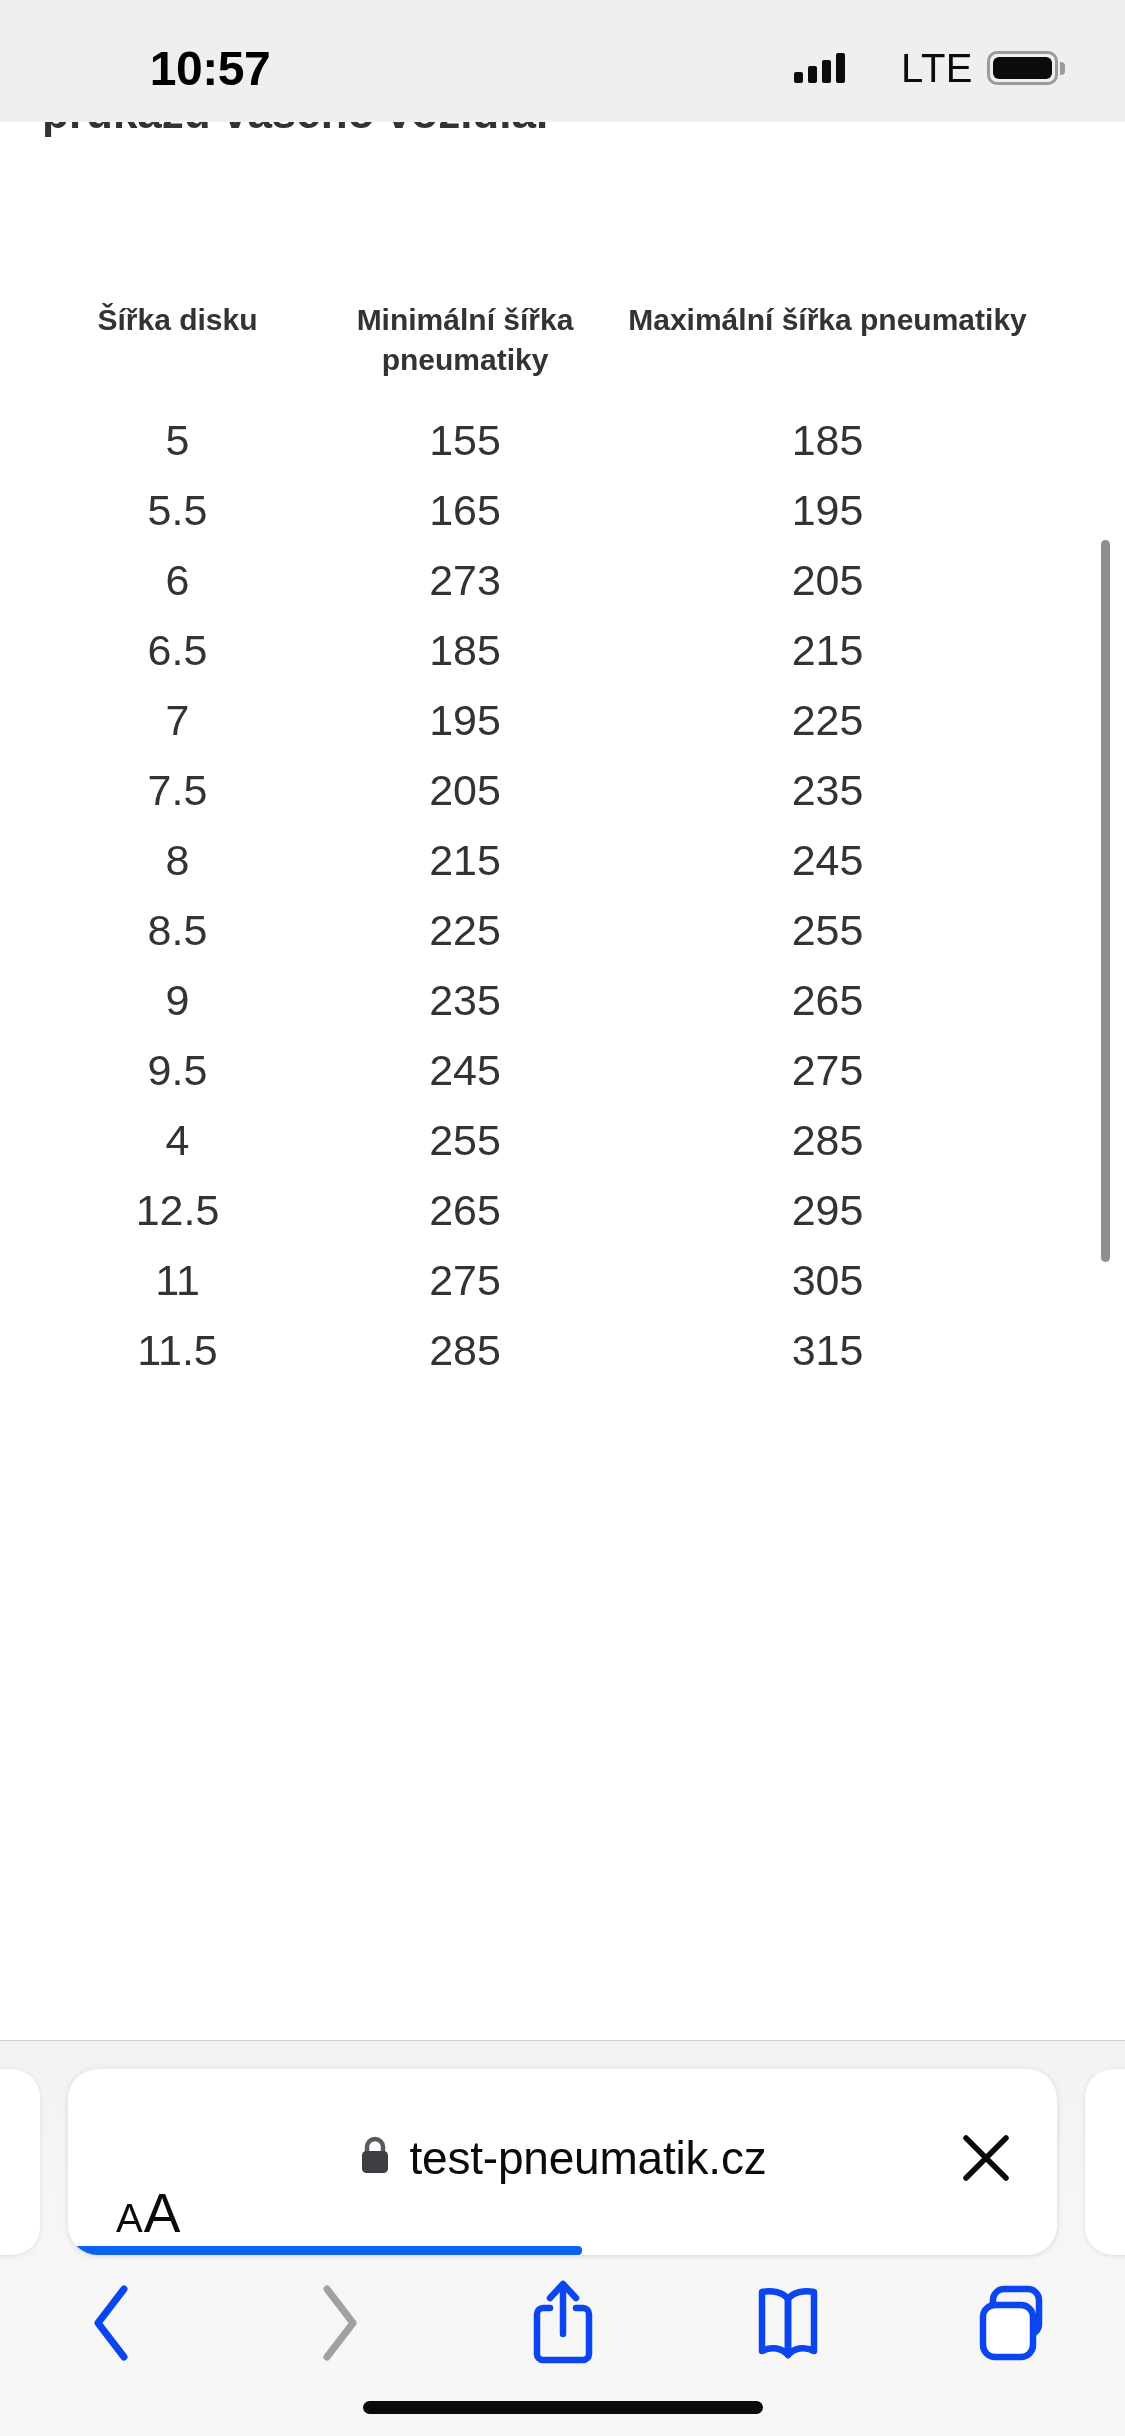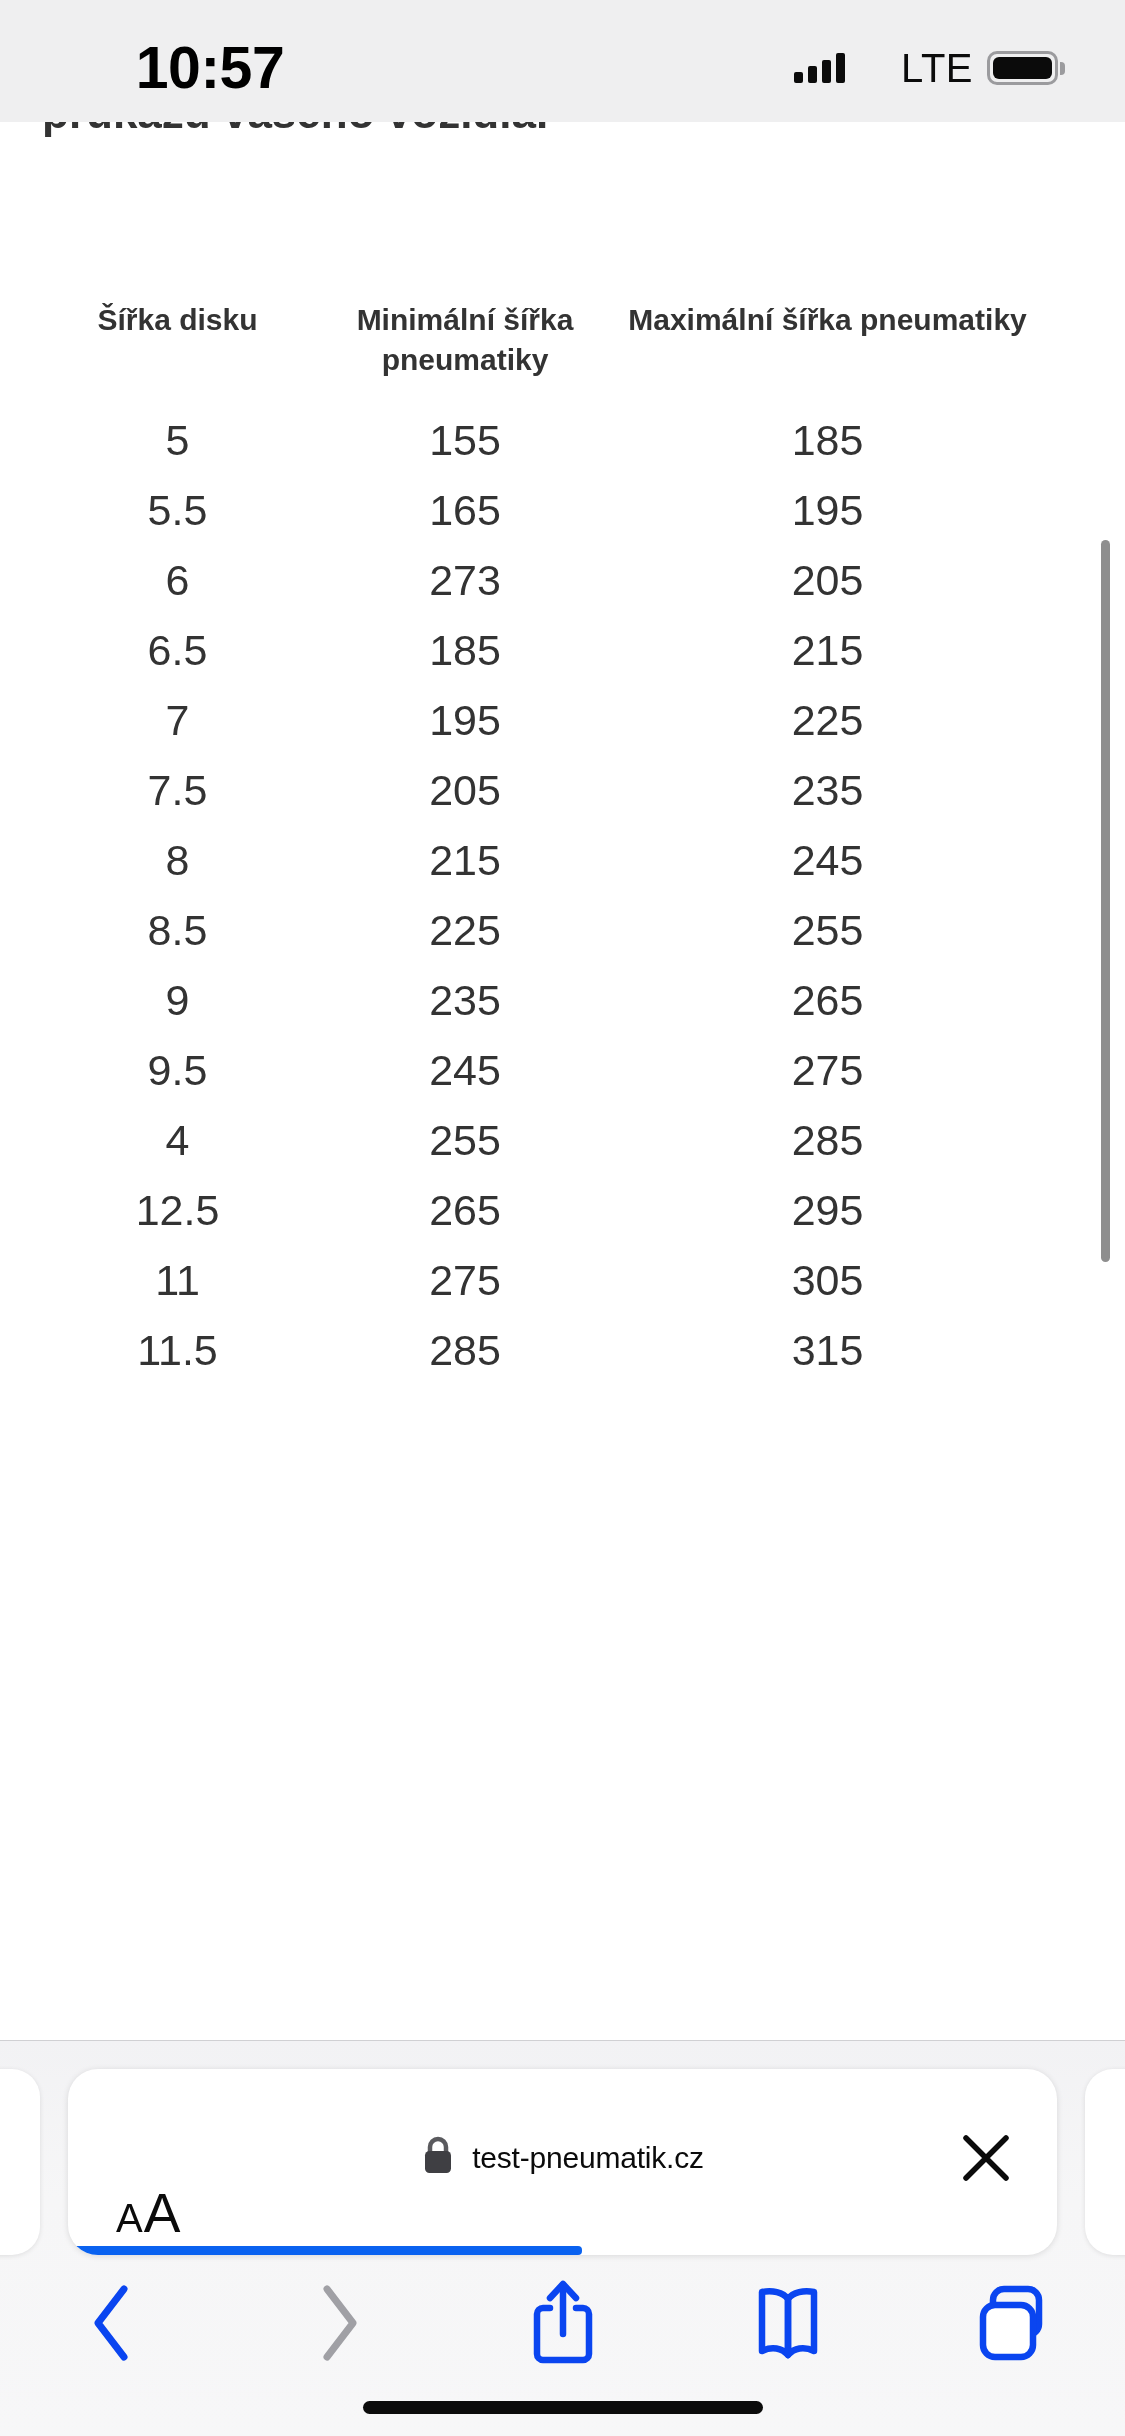--- a/index.html
+++ b/index.html
@@ -13,21 +13,21 @@
 
   
   #status-bar {
     position:absolute; left:0; top:0; width:1125px; height:122px;
     background:#efeff0;
     z-index:30;
   }
   #status-time {
     position:absolute; left:0; top:0; width:420px; height:122px;
     display:flex; align-items:center; justify-content:center;
-    font-size:59px; font-weight:600; color:#000; letter-spacing:-0.5px;
+    font-size:48px; font-weight:600; color:#000; letter-spacing:-0.5px;
     padding-top:14px;
   }
   #status-right {
     position:absolute; right:60px; top:0; height:122px;
     display:flex; align-items:center; gap:14px; padding-top:14px;
   }
   .signal-bars { display:flex; align-items:flex-end; gap:5px; height:30px; }
   .signal-bars i { display:block; width:9px; background:#0b0b0b; border-radius:2px; }
   .signal-bars i:nth-child(1){ height:11px; }
   .signal-bars i:nth-child(2){ height:17px; }
@@ -117,21 +117,21 @@
   }
   #aa-small { font-size:40px; }
   #aa-large { font-size:55px; }
 
   #url-group {
     position:absolute; left:0; top:0; width:989px; height:178px;
     display:flex; align-items:center; justify-content:center; gap:17px;
   }
   #lock-icon { display:block; }
   #url-text {
-    font-size:30px; color:#0b0b0b; font-weight:400; letter-spacing:-0.2px;
+    font-size:46px; color:#0b0b0b; font-weight:400; letter-spacing:-0.2px;
   }
   #stop-button {
     position:absolute; right:44px; top:0; height:178px;
     display:flex; align-items:center;
   }
 
   #toolbar {
     position:absolute; left:0; top:222px; width:1125px; height:120px;
     display:flex; align-items:center;
   }

